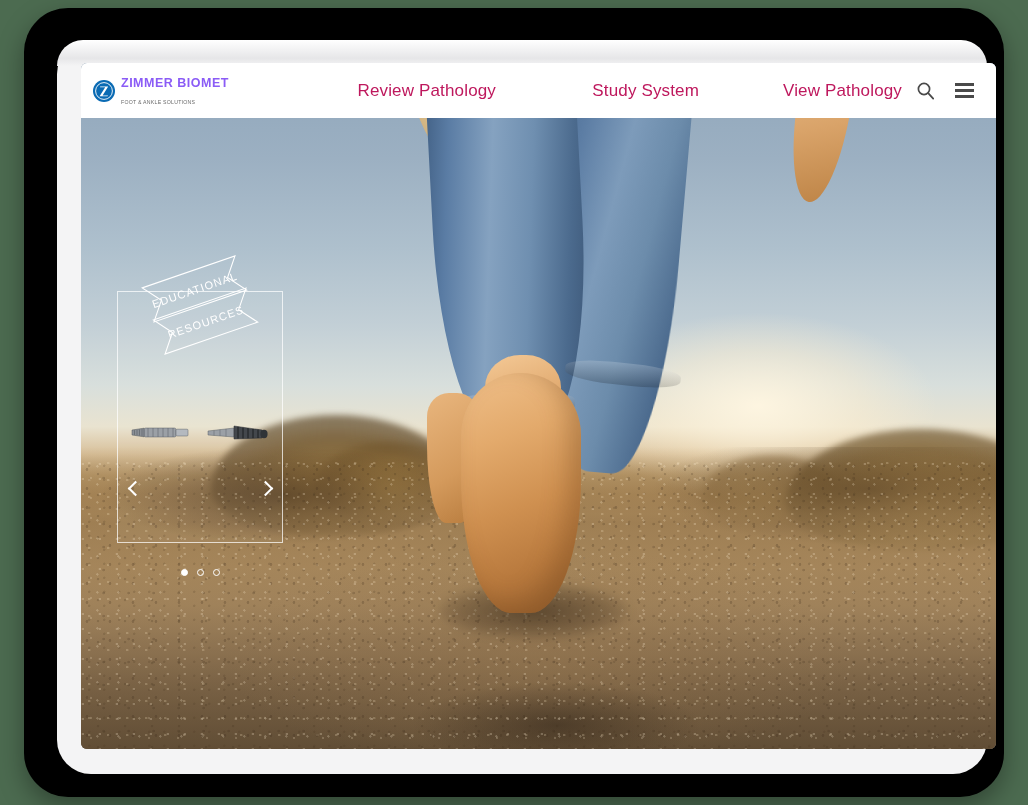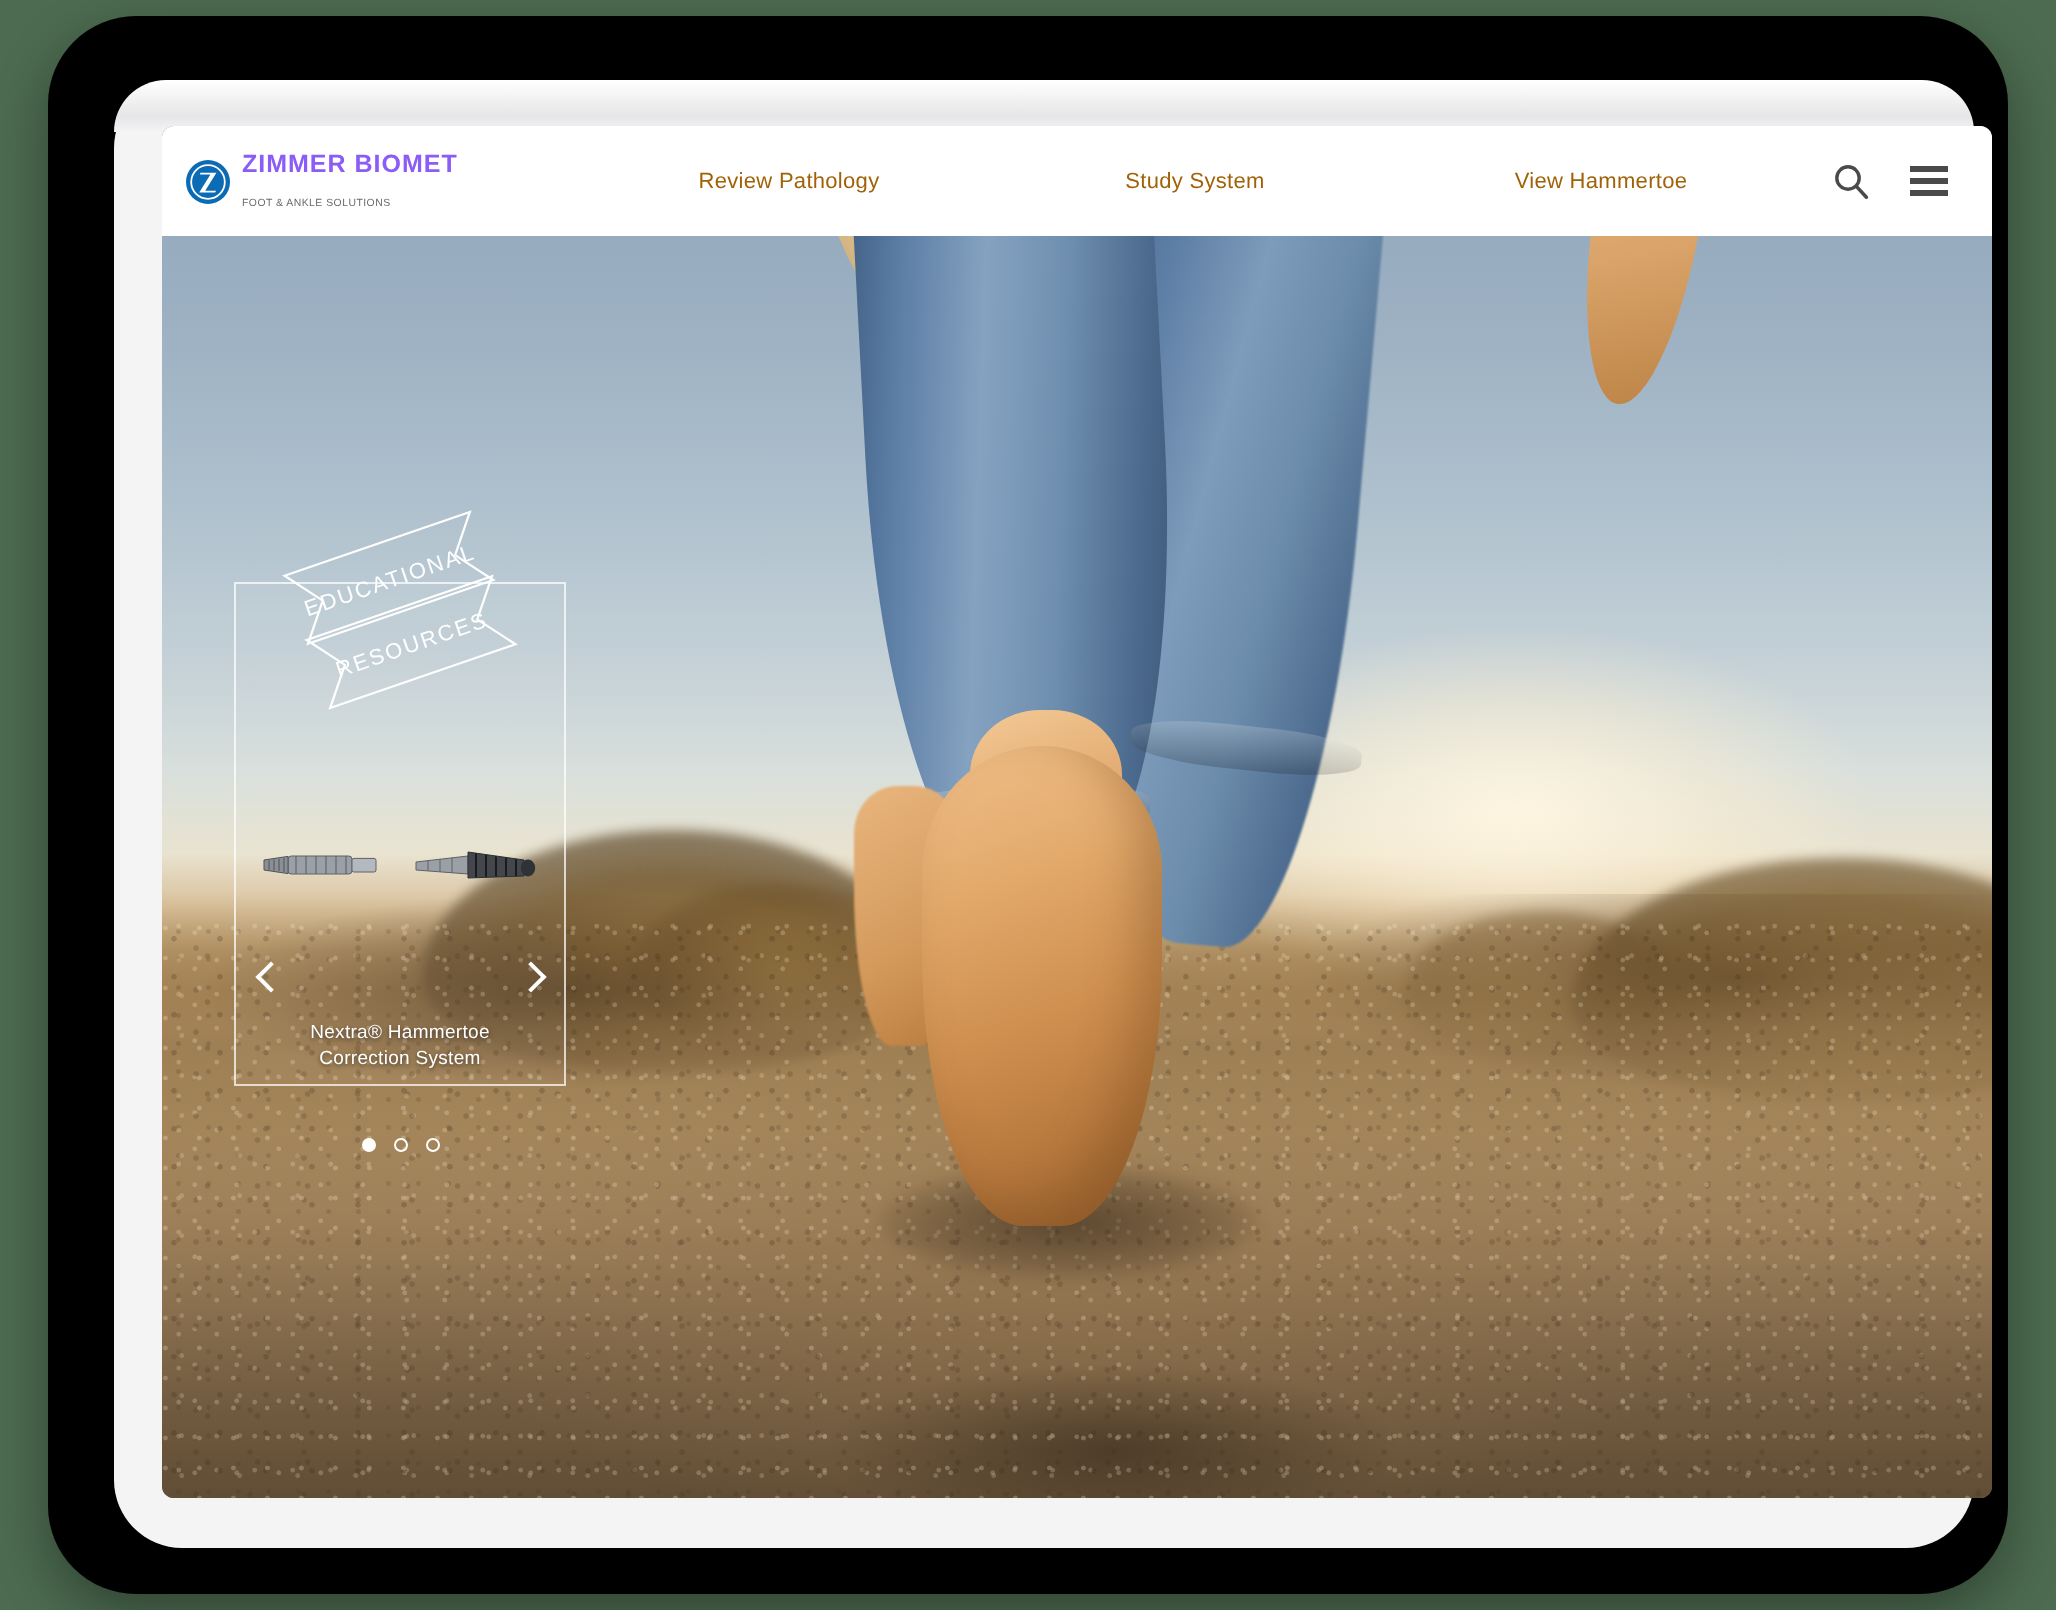--- a/index.html
+++ b/index.html
@@ -124,23 +124,23 @@
     margin-top: 1px;
   }
 
   #primary-nav {
     flex: 1;
     display: flex;
     align-items: center;
   }
   .nav-link {
     flex: 1;
-    text-align: center;
-    font-size: 11px;
-    color: #a16207;
+    text-align: right;
+    font-size: 17px;
+    color: #be185d;
     letter-spacing: 0.15px;
     cursor: pointer;
     white-space: nowrap;
   }
 
   #header-actions {
     display: flex;
     align-items: center;
     gap: 20px;
     flex: 0 0 auto;
@@ -500,21 +500,21 @@
           </span>
           <span class="logo-wordmark">
             <span class="logo-name">ZIMMER BIOMET</span>
             <span class="logo-tagline">FOOT &amp; ANKLE SOLUTIONS</span>
           </span>
         </div>
 
         <nav id="primary-nav">
           <a class="nav-link">Review Pathology</a>
           <a class="nav-link">Study System</a>
-          <a class="nav-link">View Hammertoe</a>
+          <a class="nav-link">View Pathology</a>
         </nav>
 
         <div id="header-actions">
           <span class="icon-btn" id="search-button">
             <svg width="19" height="19" viewBox="0 0 19 19" aria-hidden="true">
               <circle cx="8" cy="8" r="5.6" fill="none" stroke="#4a4a4a" stroke-width="1.7"></circle>
               <line x1="12.2" y1="12.2" x2="17.2" y2="17.6" stroke="#4a4a4a" stroke-width="1.8" stroke-linecap="round"></line>
             </svg>
           </span>
           <span class="icon-btn" id="hamburger-icon">
@@ -579,24 +579,20 @@
           </svg>
         </div>
 
         <div class="carousel-arrow" id="carousel-prev">
           <span></span>
         </div>
         <div class="carousel-arrow" id="carousel-next">
           <span></span>
         </div>
 
-        <div id="carousel-caption">
-          <div>Nextra® Hammertoe</div>
-          <div>Correction System</div>
-        </div>
 
         <div id="carousel-dots">
           <span class="dot active"></span>
           <span class="dot"></span>
           <span class="dot"></span>
         </div>
 
       </div>
 
     </div>

